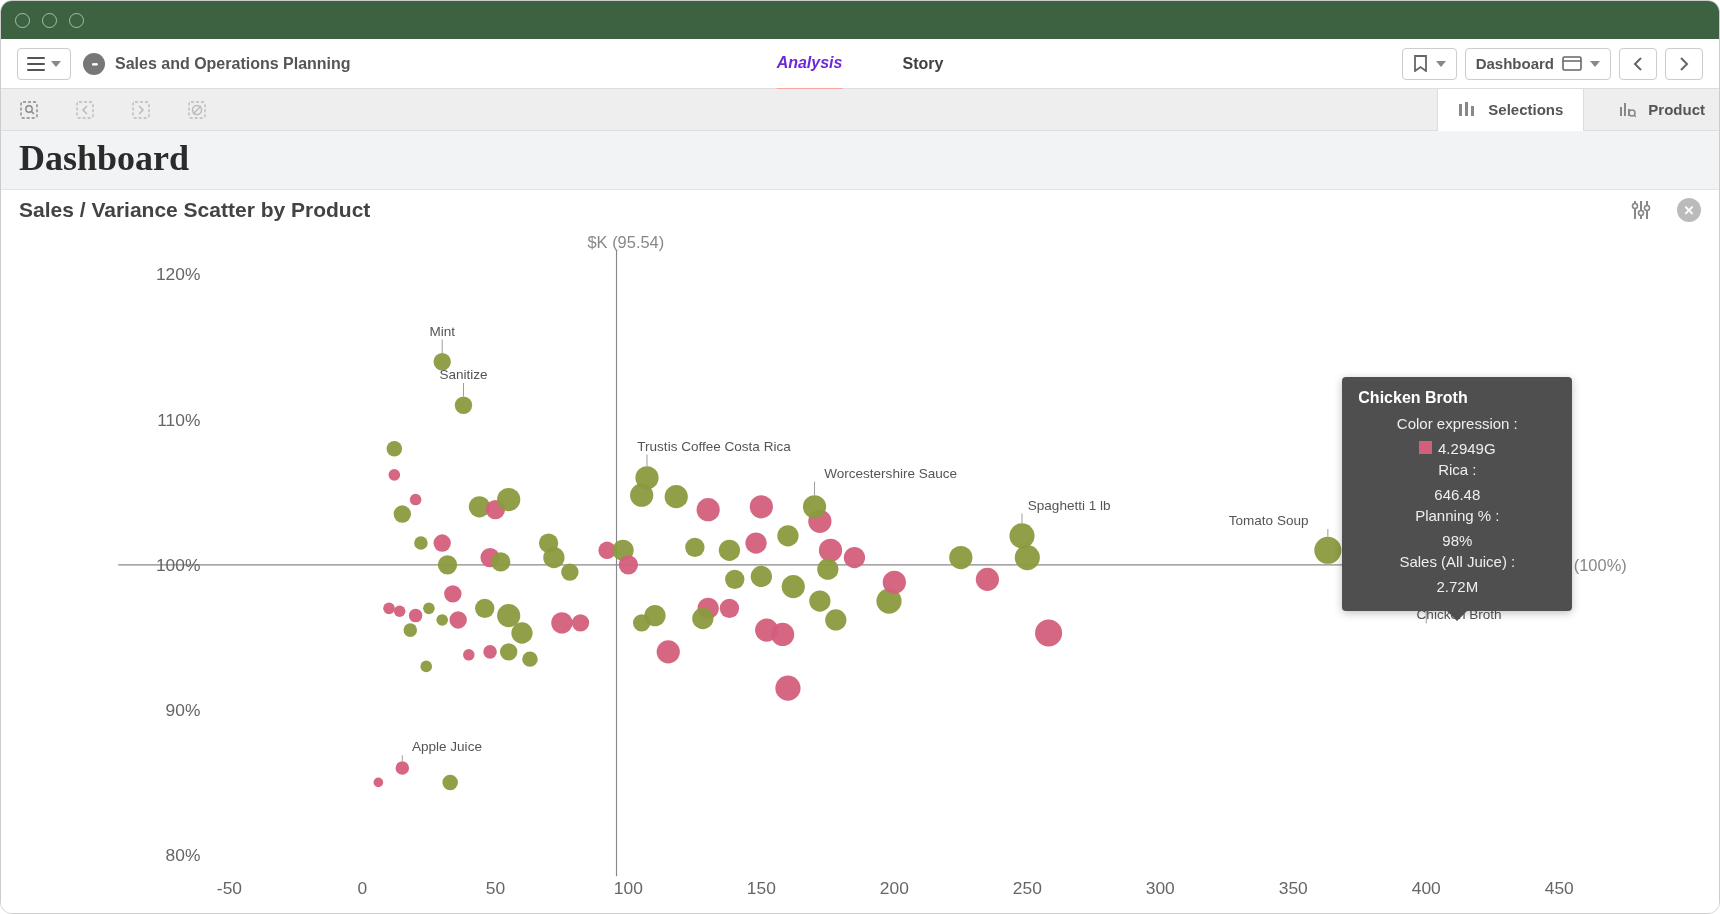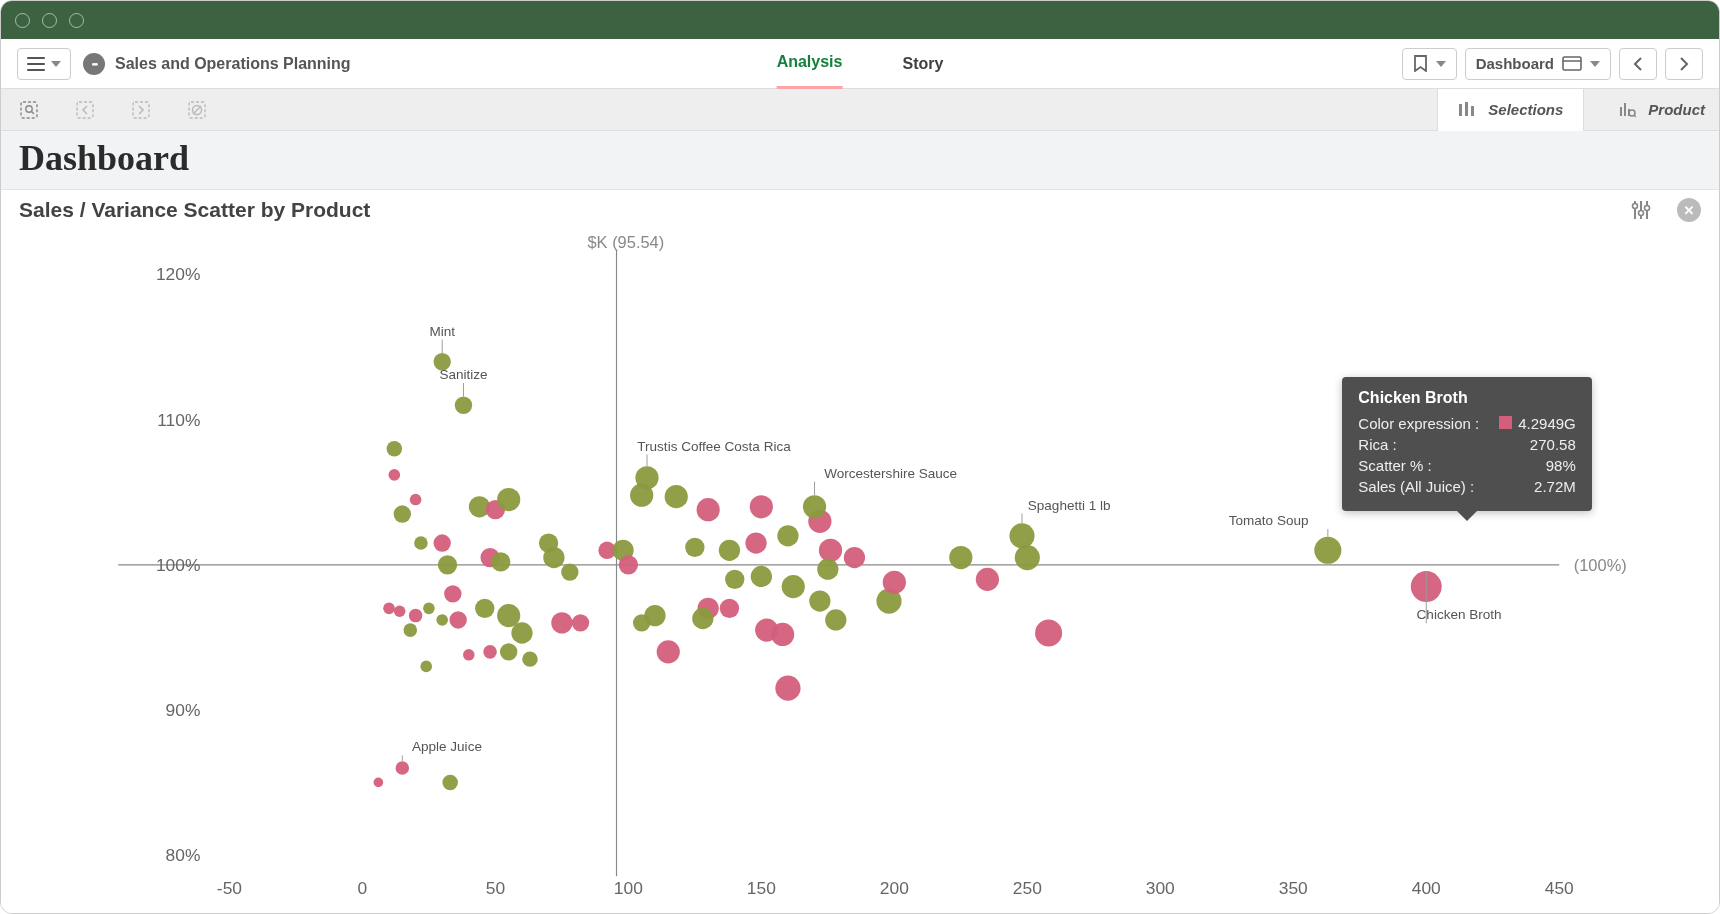--- a/index.html
+++ b/index.html
@@ -16,28 +16,28 @@
 .menu-btn { border: 1px solid #ccc; border-radius: 4px; height: 32px; width: 54px; display: flex; align-items: center; justify-content: center; gap: 6px; margin-right: 12px; cursor:pointer; }
 .hamburger { width:18px; height:14px; display:flex; flex-direction:column; justify-content:space-between;}
 .hamburger span{height:2px;background:#555;border-radius:1px;}
 .caret-down { width:0;height:0;border-left:5px solid transparent;border-right:5px solid transparent;border-top:6px solid #888;}
 .app-icon{width:22px;height:22px;background:#777;border-radius:50%;color:#fff;display:flex;align-items:center;justify-content:center;margin-right:10px;}
 .app-icon span{letter-spacing:-2px;font-size:6px;line-height:0}
 .app-title{font-weight:600;color:#555;}
 
 .center-tabs{position:absolute;left:50%;transform:translateX(-50%);display:flex;gap:60px;font-weight:600;}
 .tab{color:#404040;height:50px;display:flex;align-items:center;cursor:pointer;}
-.tab.active{color:#15803d;border-bottom:3px solid #fca5a5;}
+.tab.active{color:#6d28d9;border-bottom:1px solid #fca5a5;font-style:italic;}
 
 .right-tools{margin-left:auto;display:flex;gap:8px;align-items:center;}
 .tool-btn{border:1px solid #ccc;border-radius:4px;height:32px;display:flex;align-items:center;justify-content:center;padding:0 10px;gap:8px;cursor:pointer;color:#555;font-weight:600;font-size:15px;background:#fff;}
 .tool-btn.icon{width:38px;padding:0;}
 
 
-.sel-bar{height:42px;background:#eee;border-bottom:1px solid #ddd;display:flex;align-items:center;padding:0 14px;gap:28px;font-size:15px;color:#555;font-style:italic;}
+.sel-bar{height:42px;background:#eee;border-bottom:1px solid #ddd;display:flex;align-items:center;padding:0 14px;gap:28px;font-size:15px;color:#555;}
 .sel-ico{width:28px;height:28px;display:flex;align-items:center;justify-content:center;color:#777;}
 .sel-label{font-weight:600;}
 .sel-group-right{margin-left:auto;display:flex;align-items:center;gap:34px;}
 .sel-item{display:flex;align-items:center;gap:12px;cursor:pointer;}
 .sel-item.active{background:#fff;height:42px;padding:0 20px;border-left:1px solid #ddd;border-right:1px solid #ddd;}
 
 
 .page-strip{background:#f1f3f5;padding:6px 18px 10px;border-bottom:1px solid #e4e4e4;}
 .page-title{font-family:Georgia,"Times New Roman",serif;font-weight:800;font-size:36px;color:#2b2b2b;}
 
@@ -50,21 +50,21 @@
 
 
 .plot{position:absolute;left:0;right:0;top:46px;bottom:0;}
 .axis-label{fill:#888;font-size:17px;}
 .tick-label{fill:#666;font-size:18px;}
 .pt-label{fill:#555;font-size:14px;}
 
 
 .tooltip{position:absolute;background:#4f4f4f;color:#eee;border-radius:4px;padding:12px 16px;font-size:15px;min-width:230px;box-shadow:0 2px 8px rgba(0,0,0,.25);}
 .tooltip h4{color:#fff;font-size:16px;margin-bottom:8px;}
-.tooltip .row{display:flex;justify-content:space-between;margin:4px 0;align-items:center;gap:20px;}
+.tooltip .row{display:flex;justify-content:space-between;margin:4px 0;align-items:center;gap:8px;flex-direction:column;}
 .tooltip .swatch{width:13px;height:13px;background:#d45f7c;display:inline-block;margin-right:6px;}
 .tooltip::after{content:"";position:absolute;bottom:-10px;left:50%;margin-left:-10px;border-left:10px solid transparent;border-right:10px solid transparent;border-top:10px solid #4f4f4f;}
 
 svg text{user-select:none;}
 </style>
 </head>
 <body>
 
 <div class="window-frame">
 
@@ -310,24 +310,24 @@
 
     <div class="tooltip" id="tooltip" style="display: block; left: 1341.32px; top: 187.115px;">
       <h4>Chicken Broth</h4>
       <div id="tt-rows">
           <div class="row">
             <span>Color expression :</span>
             <span><span class="swatch"></span>4.2949G</span>
           </div>
           <div class="row">
             <span>Rica :</span>
-            <span>270.58</span>
+            <span>646.48</span>
           </div>
           <div class="row">
-            <span>Scatter % :</span>
+            <span>Planning % :</span>
             <span>98%</span>
           </div>
           <div class="row">
             <span>Sales (All Juice) :</span>
             <span>2.72M</span>
           </div>
         </div>
     </div>
   </div>
 

